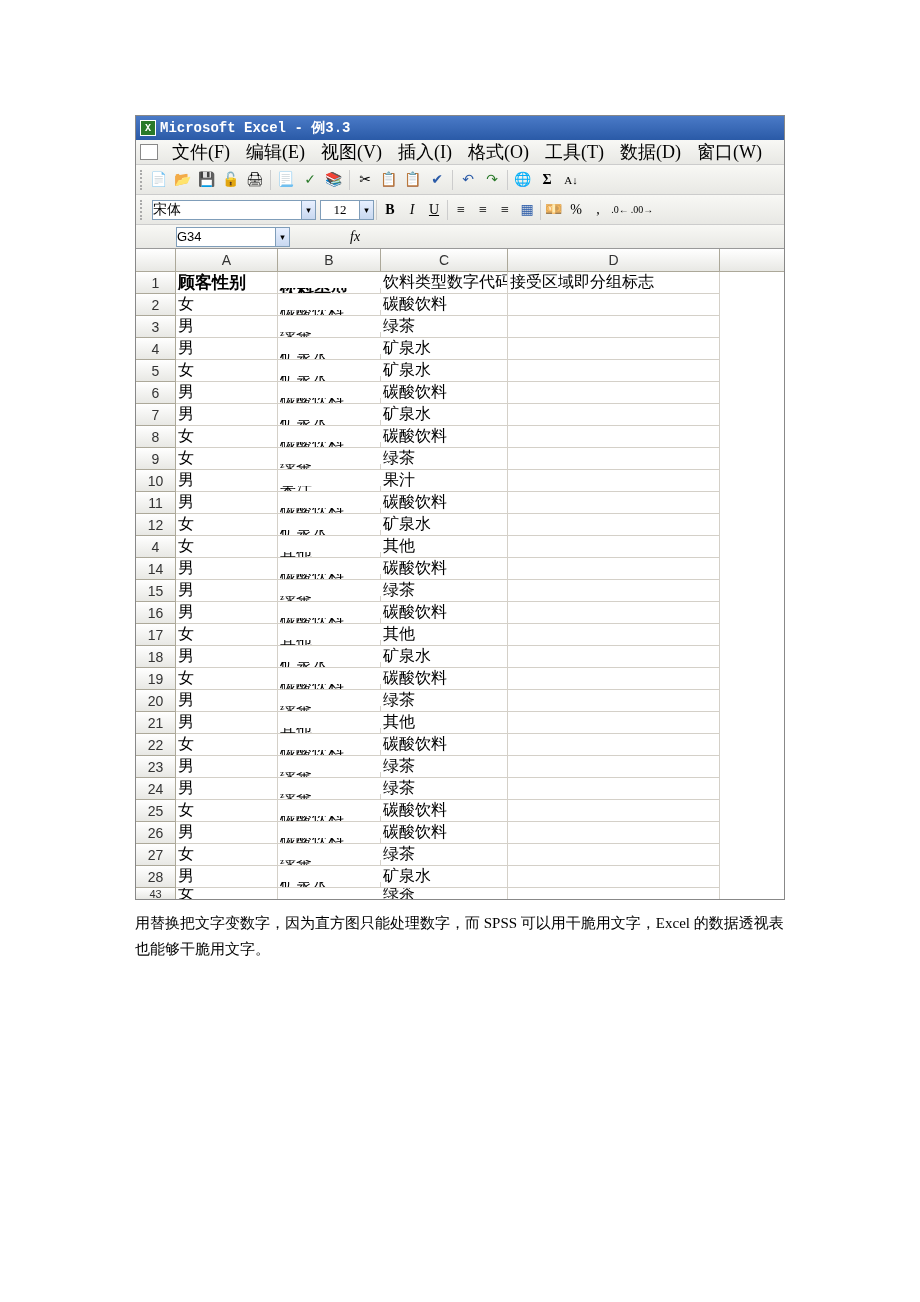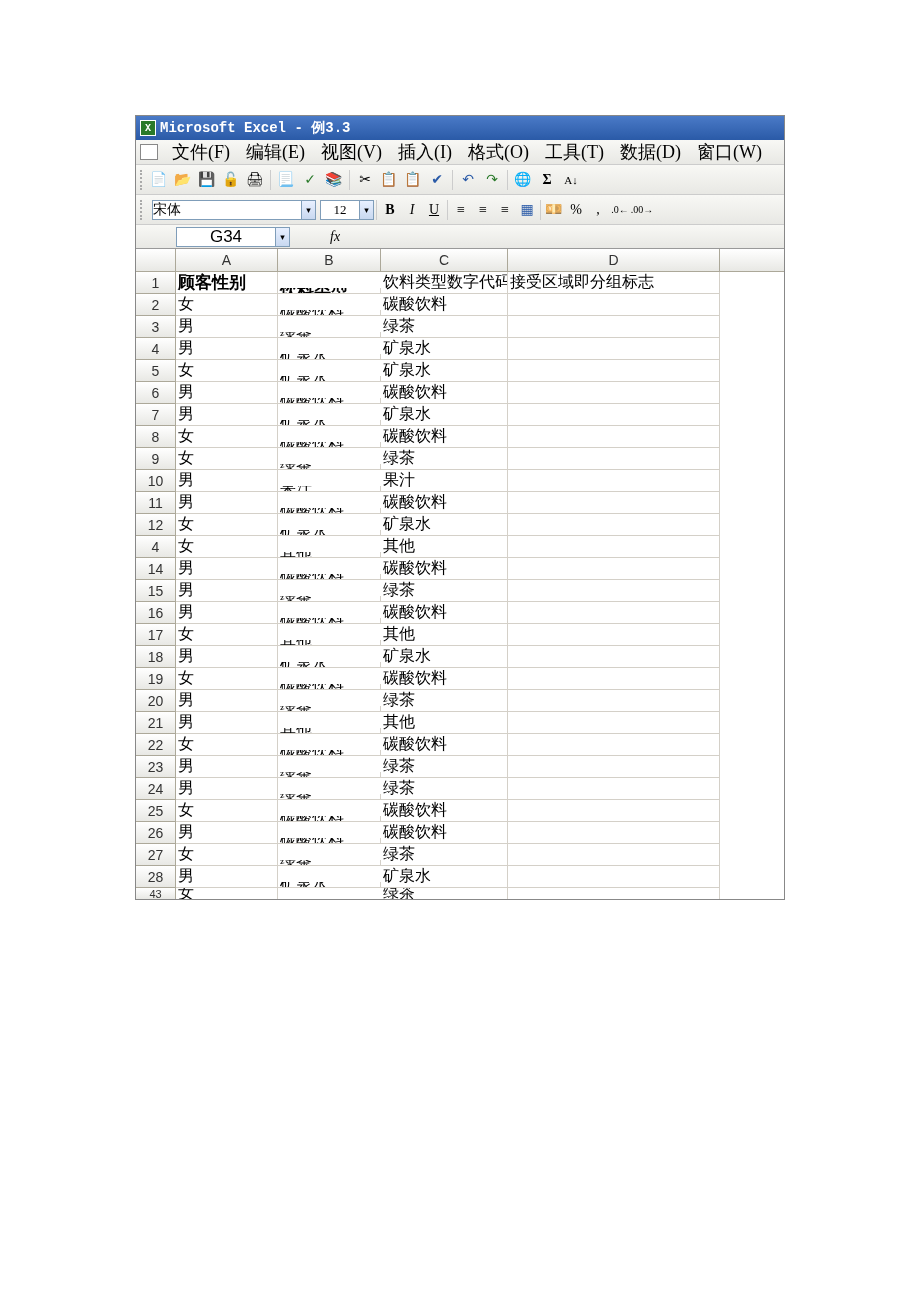--- a/index.html
+++ b/index.html
@@ -14,22 +14,22 @@
     .toolbar { background: linear-gradient(to bottom, #f8f8f5, #e8e8e4); height: 30px; display: flex; align-items: center; padding: 0 4px; border-bottom: 1px solid #ccc; gap: 2px; }
     .tb-handle { width: 4px; height: 20px; border-left: 2px dotted #aaa; margin-right: 2px; }
     .tb-btn { width: 22px; height: 22px; display: inline-flex; align-items: center; justify-content: center; font-size: 14px; cursor: default; }
     .tb-sep { width: 1px; height: 20px; background: #ccc; margin: 0 2px; }
     .format-bar { background: linear-gradient(to bottom, #f8f8f5, #e8e8e4); height: 30px; display: flex; align-items: center; padding: 0 4px; border-bottom: 1px solid #ccc; }
     .font-box { width: 150px; height: 20px; border: 1px solid #7f9db9; background: #fff; font-size: 14px; padding: 0 0; display: flex; align-items: center; font-family: "SimSun", serif; margin-left: 6px; }
     .font-size-box { width: 40px; height: 20px; border: 1px solid #7f9db9; background: #fff; font-size: 13px; padding: 0 4px; display: flex; align-items: center; justify-content: center; margin-left: 4px; }
     .dd-arrow { width: 14px; height: 20px; background: linear-gradient(to bottom, #e8f0ff, #c8d8f0); border: 1px solid #7f9db9; border-left: none; display: inline-flex; align-items: center; justify-content: center; font-size: 9px; color: #000; }
     .fmt-btn { width: 22px; height: 22px; display: inline-flex; align-items: center; justify-content: center; font-size: 14px; cursor: default; font-family: "Times New Roman", serif; }
     .name-fx-bar { background: linear-gradient(to bottom, #f8f8f5, #e8e8e4); height: 24px; display: flex; align-items: center; padding: 0 4px; border-bottom: 1px solid #999; }
-    .name-box { width: 100px; height: 20px; border: 1px solid #7f9db9; background: #fff; font-size: 17px; display: flex; align-items: center; justify-content: center; margin-left: 36px; font-family: Arial, sans-serif; }
-    .fx-label { font-style: italic; font-family: "Times New Roman", serif; margin-left: 40px; font-size: 14px; }
+    .name-box { width: 100px; height: 20px; border: 1px solid #7f9db9; background: #fff; font-size: 13px; display: flex; align-items: center; justify-content: flex-start; margin-left: 36px; font-family: Arial, sans-serif; }
+    .fx-label { font-style: italic; font-family: "Times New Roman", serif; margin-left: 60px; font-size: 14px; }
     .sheet { font-family: "SimSun", serif; font-size: 16px; }
     .col-headers { display: flex; background: linear-gradient(to bottom, #fff, #e8e8e4); border-bottom: 1px solid #aca899; }
     .row-header-corner { width: 40px; height: 22px; border-right: 1px solid #aca899; background: linear-gradient(to bottom, #fff, #e8e8e4); }
     .col-header { height: 22px; border-right: 1px solid #aca899; display: flex; align-items: center; justify-content: center; font-family: Arial, sans-serif; font-size: 14px; color: #333; }
     .col-A { width: 102px; }
     .col-B { width: 103px; }
     .col-C { width: 127px; }
     .col-D { width: 212px; }
     .row { display: flex; height: 22px; }
     .row-header { width: 40px; background: linear-gradient(to bottom, #fff, #e8e8e4); border-right: 1px solid #aca899; border-bottom: 1px solid #aca899; display: flex; align-items: center; justify-content: center; font-family: Arial, sans-serif; font-size: 14px; color: #333; }
@@ -338,14 +338,15 @@
       <div class="row row-partial">
         <div class="row-header" style="font-size:11px;">43</div>
         <div class="cell cell-A">女</div>
         <div class="cell cell-B">绿茶</div>
         <div class="cell cell-C">绿茶</div>
         <div class="cell cell-D"></div>
       </div>
     </div>
   </div>
 
+  <p class="caption-text">用替换把文字变数字，因为直方图只能处理数字，而 SPSS 可以用干脆用文字，Excel 的数据透视表也能够干脆用文字。</p>
 
 </div>
 
 </body></html>

